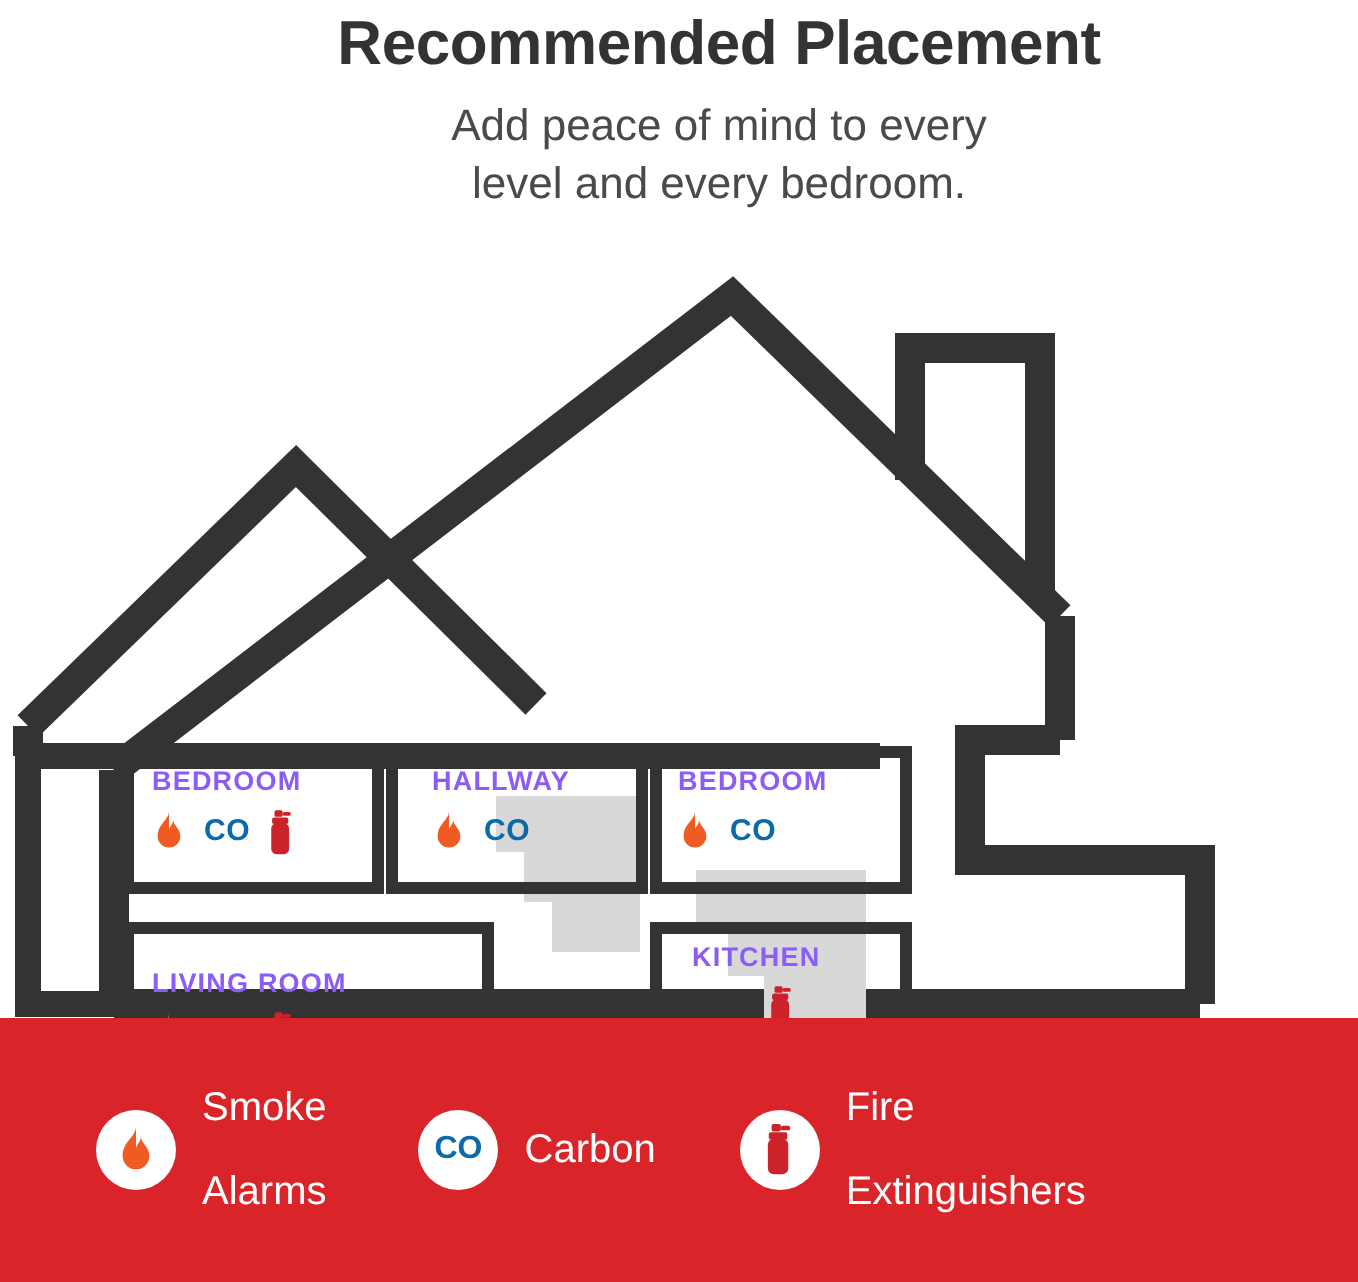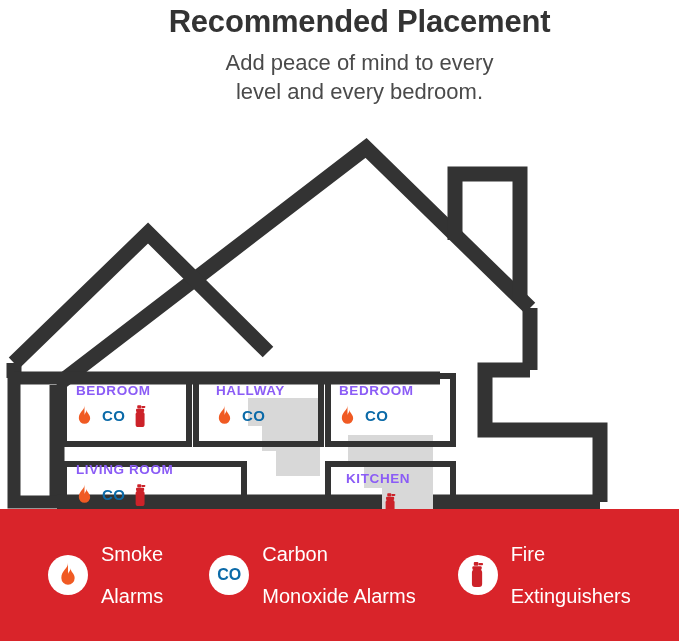--- a/index.html
+++ b/index.html
@@ -273,21 +273,21 @@
     <div class="room-icons">
       <span class="flame-icon">
         <svg viewBox="0 0 24 30" width="17" height="22">
             <path d="M12 0 C12 7 4 9 4 18 a8 8 0 0 0 16 0 C20 12 15 11 15 6 C15 10 12 11 12 14 C12 10 12 4 12 0 Z" fill="#f05a23"></path>
           </svg>
       </span>
       <span class="co-icon">CO</span>
     </div>
   </div>
 
-  <div class="room" style="left:76px; top:462px;">
+  <div class="room" style="left:76px; top:484px;text-decoration:underline;">
     <div class="room-name">LIVING ROOM</div>
     <div class="room-icons">
       <span class="flame-icon">
         <svg viewBox="0 0 24 30" width="17" height="22">
             <path d="M12 0 C12 7 4 9 4 18 a8 8 0 0 0 16 0 C20 12 15 11 15 6 C15 10 12 11 12 14 C12 10 12 4 12 0 Z" fill="#f05a23"></path>
           </svg>
       </span>
       <span class="co-icon">CO</span>
       <span class="ext-icon">
         <svg viewBox="0 0 16 28" width="13" height="23">
@@ -361,21 +361,20 @@
         <span style="display:block">Alarms</span>
       </span>
     </div>
 
     <div class="legend-item" style="margin-left:46px;">
       <span class="badge">
         <span class="co-badge-text">CO</span>
       </span>
       <span class="legend-text">
         <span style="display:block">Carbon</span>
-        <span style="display:block">Monoxide Alarms</span>
       </span>
     </div>
 
     <div class="legend-item" style="margin-left:42px;">
       <span class="badge">
         <svg viewBox="0 0 16 28" width="15" height="26">
             <rect x="4" y="0" width="5" height="4" rx="1" fill="#cc2229"></rect>
             <rect x="9" y="1" width="5" height="2.4" rx="1" fill="#cc2229"></rect>
             <rect x="2.5" y="4.5" width="10" height="4" rx="1.2" fill="#cc2229"></rect>
             <rect x="2" y="8" width="11" height="19" rx="3.2" fill="#cc2229"></rect>

